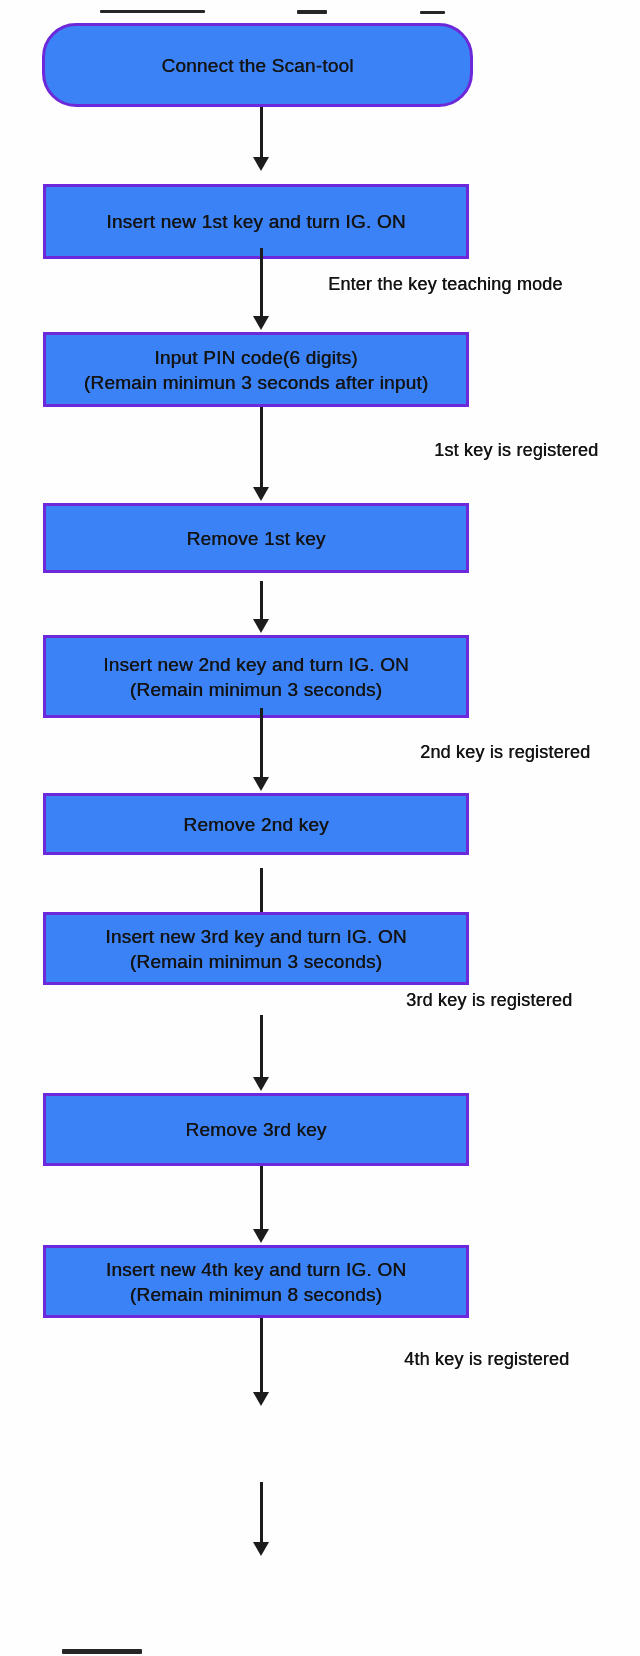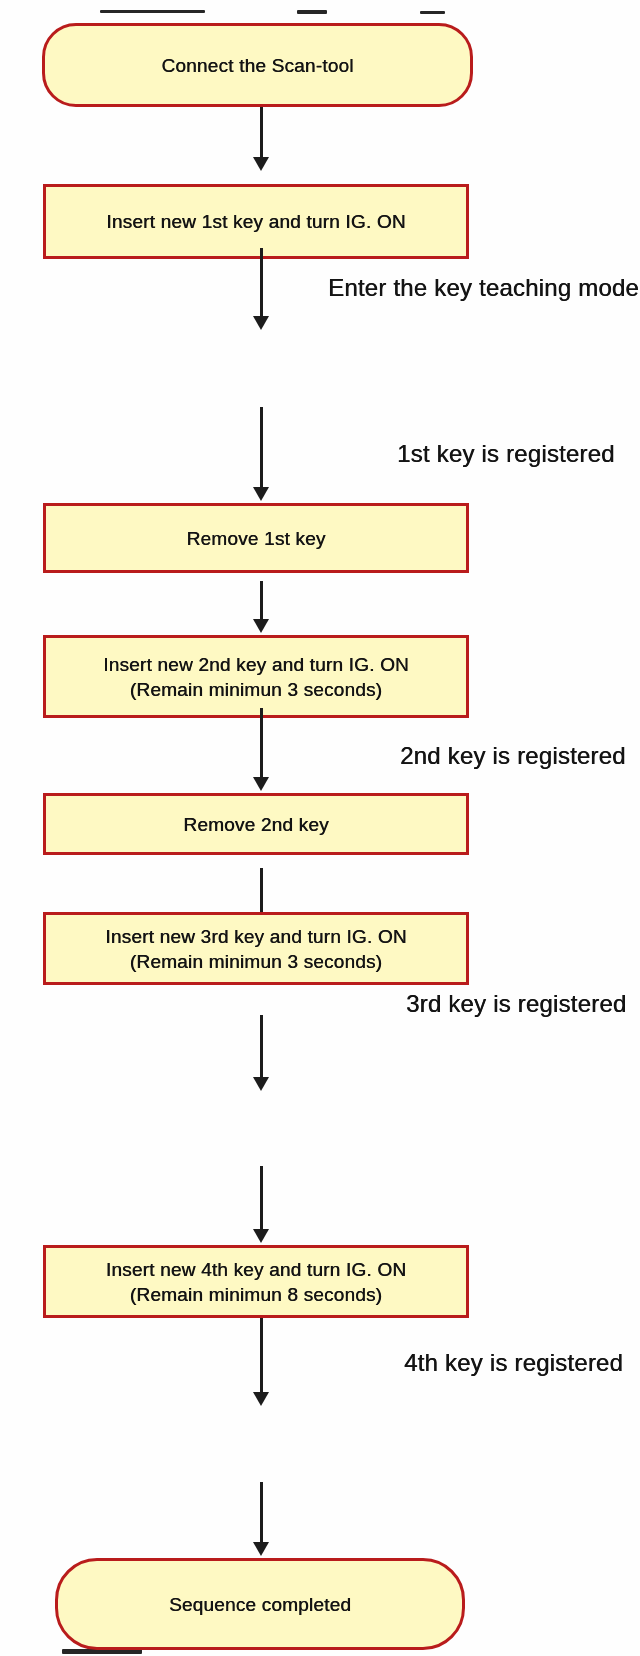--- a/index.html
+++ b/index.html
@@ -2,36 +2,36 @@
 <html><head>
 <meta charset="utf-8">
 <style>
   html,body{margin:0;padding:0;background:#ffffff;}
   .canvas{
     position:relative;width:640px;height:1656px;background:#fefefe;overflow:hidden;
     font-family:"Liberation Sans","DejaVu Sans",sans-serif;color:#141414;
   }
   .node{
     position:absolute;left:43px;width:426px;box-sizing:border-box;
-    border:3px solid #b91c1c;background:#fef9c3;
+    border:3px solid #6d28d9;background:#3b82f6;
     display:flex;align-items:center;justify-content:center;text-align:center;
     white-space:pre-line;font-size:19px;line-height:25px;letter-spacing:.2px;
     text-shadow:.45px 0 0 currentColor;
   }
   .terminal{border-radius:36px;}
   .arrow{position:absolute;left:253px;width:16px;}
   .arrow .stem{
     position:absolute;left:50%;top:0;bottom:11px;width:3px;margin-left:-1.5px;background:#1c1c1c;
   }
   .arrow .head{
     position:absolute;left:50%;bottom:0;margin-left:-8px;width:0;height:0;
     border-left:8px solid transparent;border-right:8px solid transparent;border-top:14px solid #1c1c1c;
   }
   .side-label{
-    position:absolute;font-size:24px;letter-spacing:.2px;white-space:nowrap;
+    position:absolute;font-size:18px;letter-spacing:.2px;white-space:nowrap;
     text-shadow:.45px 0 0 currentColor;
     text-align:right;
   }
   .artifact{position:absolute;background:#262626;border-radius:1px;}
 </style>
 </head>
 <body>
 
 <div class="canvas">
 
@@ -48,59 +48,62 @@
   </div>
 
   <div class="node" style="top:184px;height:75px">Insert new 1st key and turn IG. ON</div>
 
   <div class="arrow" style="top:248px;height:82px">
     <i class="stem"></i>
     <i class="head"></i>
   </div>
   <div class="side-label" style="left:328px;top:274px">Enter the key teaching mode</div>
 
+  <div class="node" style="top:332px;height:75px">Input PIN code(6 digits)
+(Remain minimun 3 seconds after input)</div>
 
   <div class="arrow" style="top:407px;height:94px">
     <i class="stem"></i>
     <i class="head"></i>
   </div>
-  <div class="side-label" style="left:397px;top:440px">1st key is registered</div>
+  <div class="side-label" style="left:434px;top:440px">1st key is registered</div>
 
   <div class="node" style="top:503px;height:70px">Remove 1st key</div>
 
   <div class="arrow" style="top:581px;height:52px">
     <i class="stem"></i>
     <i class="head"></i>
   </div>
 
   <div class="node" style="top:635px;height:83px">Insert new 2nd key and turn IG. ON
 (Remain minimun 3 seconds)</div>
 
   <div class="arrow" style="top:708px;height:83px">
     <i class="stem"></i>
     <i class="head"></i>
   </div>
-  <div class="side-label" style="left:400px;top:742px">2nd key is registered</div>
+  <div class="side-label" style="left:420px;top:742px">2nd key is registered</div>
 
   <div class="node" style="top:793px;height:62px">Remove 2nd key</div>
 
   <div class="arrow" style="top:868px;height:72px">
     <i class="stem"></i>
     <i class="head"></i>
   </div>
 
   <div class="node" style="top:912px;height:73px">Insert new 3rd key and turn IG. ON
 (Remain minimun 3 seconds)</div>
 
   <div class="arrow" style="top:1015px;height:76px">
     <i class="stem"></i>
     <i class="head"></i>
   </div>
   <div class="side-label" style="left:406px;top:990px">3rd key is registered</div>
 
+  <div class="node" style="top:1093px;height:73px">Remove 3rd key</div>
 
   <div class="arrow" style="top:1166px;height:77px">
     <i class="stem"></i>
     <i class="head"></i>
   </div>
 
   <div class="node" style="top:1245px;height:73px">Insert new 4th key and turn IG. ON
 (Remain minimun 8 seconds)</div>
 
   <div class="arrow" style="top:1318px;height:88px">
@@ -108,15 +111,14 @@
     <i class="head"></i>
   </div>
   <div class="side-label" style="left:404px;top:1349px">4th key is registered</div>
 
 
   <div class="arrow" style="top:1482px;height:74px">
     <i class="stem"></i>
     <i class="head"></i>
   </div>
 
-  <div class="node terminal" style="left:55px;width:410px;top:1558px;height:92px;border-radius:42px">Sequence completed</div>
 
 </div>
 
 </body></html>

